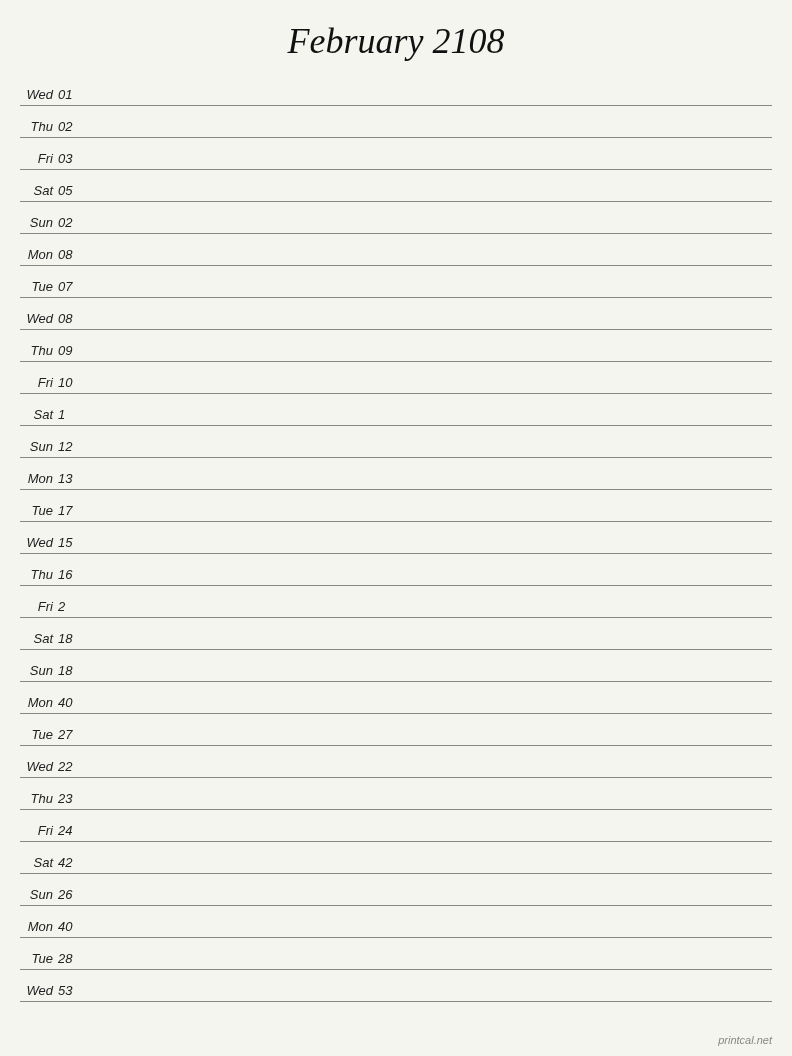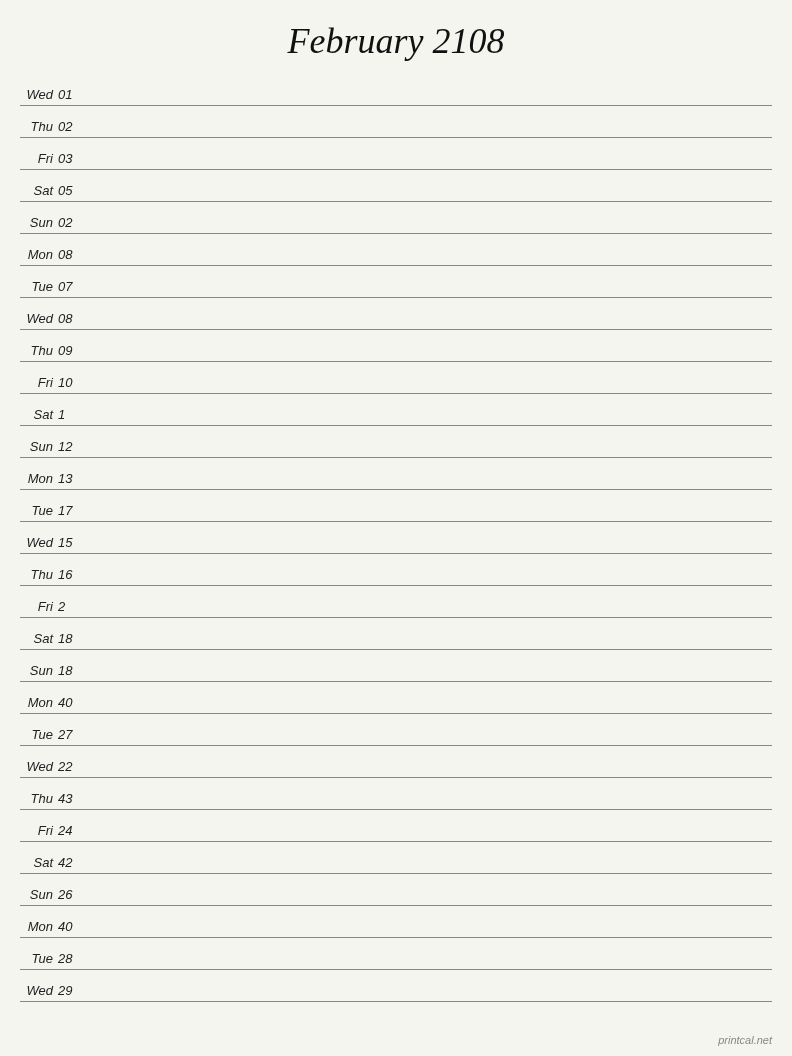--- a/index.html
+++ b/index.html
@@ -193,21 +193,21 @@
         <span class="day-num">27</span>
         <div class="day-line"></div>
       </div>
       <div class="day-row">
         <span class="day-name">Wed</span>
         <span class="day-num">22</span>
         <div class="day-line"></div>
       </div>
       <div class="day-row">
         <span class="day-name">Thu</span>
-        <span class="day-num">43</span>
+        <span class="day-num">23</span>
         <div class="day-line"></div>
       </div>
       <div class="day-row">
         <span class="day-name">Fri</span>
         <span class="day-num">24</span>
         <div class="day-line"></div>
       </div>
       <div class="day-row">
         <span class="day-name">Sat</span>
         <span class="day-num">42</span>
@@ -223,19 +223,19 @@
         <span class="day-num">40</span>
         <div class="day-line"></div>
       </div>
       <div class="day-row">
         <span class="day-name">Tue</span>
         <span class="day-num">28</span>
         <div class="day-line"></div>
       </div>
       <div class="day-row">
         <span class="day-name">Wed</span>
-        <span class="day-num">29</span>
+        <span class="day-num">53</span>
         <div class="day-line"></div>
       </div>
     </div>
 
   <div class="watermark">printcal.net</div>
 </div>
 
 </body></html>

